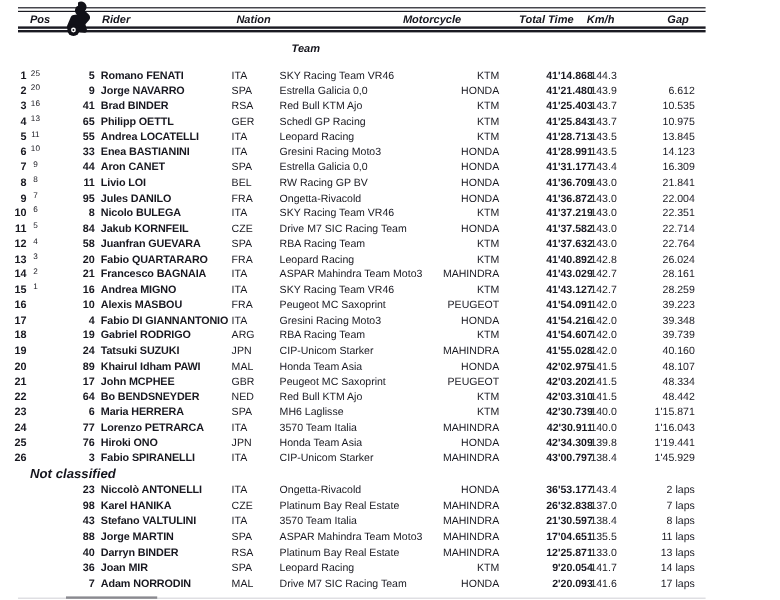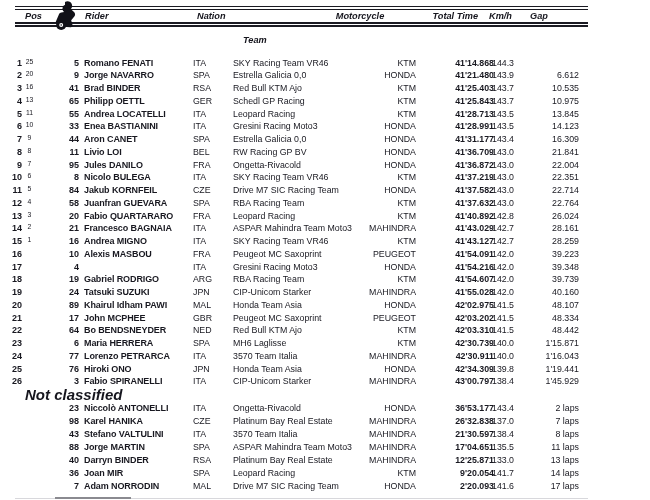--- a/index.html
+++ b/index.html
@@ -7,41 +7,41 @@
         font-family:"Liberation Sans", sans-serif;color:#181820;}
   .rule{position:absolute;left:15px;width:573px;height:1.4px;background:#1a1a22;}
   .rule.t1{top:6px;} .rule.t2{top:8.7px;}
   .rule.b1{top:22.3px;} .rule.b2{top:25.4px;}
   .hcell{position:absolute;top:10.5px;height:11px;line-height:11px;
          font-size:9.2px;font-style:italic;font-weight:700;white-space:nowrap;color:#16161e;}
   .h-pos{left:25px;} .h-rider{left:85px;} .h-nation{left:197px;} .h-team{left:243px;margin-top:24px;}
   .h-moto{left:320px;width:80px;text-align:center;}
   .h-time{left:409px;width:69px;text-align:right;}
   .h-kmh{left:489px;}
-  .h-gap{left:504px;width:70px;text-align:center;}
+  .h-gap{left:504px;width:70px;text-align:right;}
   .bike-icon{position:absolute;left:52px;top:0px;}
   .rows{position:absolute;left:0;width:650px;}
   .rows.classified{top:56.5px;}
   .rows.notclassified{top:402px;}
   .row{position:relative;height:12.75px;}
   .rows.notclassified .row{height:12.95px;}
   .cell{position:absolute;top:0;line-height:12.75px;font-size:8.8px;color:#181820;white-space:nowrap;}
   .rows.notclassified .cell{line-height:12.95px;}
   .c-pos{left:0;width:22px;text-align:right;font-weight:700;font-size:9px;}
   .c-pts{left:23px;width:13px;text-align:center;font-size:6.8px;line-height:9.5px !important;}
   .c-num{left:44px;width:35px;text-align:right;font-weight:700;font-size:9px;}
   .c-rider{left:84px;font-weight:700;font-size:9px;letter-spacing:-0.1px;}
   .c-nation{left:193px;width:34px;text-align:left;}
   .c-team{left:233px;}
   .c-bike{left:336px;width:80px;text-align:right;}
   .c-time{left:408px;width:70px;text-align:right;font-weight:700;margin-left:16px;}
   .c-kmh{left:464px;width:50px;text-align:right;}
   .c-gap{left:499px;width:80px;text-align:right;}
   .nc-label{position:absolute;left:25px;top:388.5px;height:12px;line-height:12px;
-            font-size:15px;font-weight:700;font-style:italic;color:#16161e;text-align:right;}
+            font-size:11px;font-weight:700;font-style:italic;color:#16161e;text-align:right;}
   .frag-dark{position:absolute;left:55px;top:497px;width:76px;height:1.6px;background:#8a8a90;}
   .frag-light{position:absolute;left:15px;top:497.6px;width:573px;height:1px;background:#d8d8dc;}
 </style>
 </head>
 <body>
 
 <div class="page">
 
   <div>
     <div class="rule t1"></div>
@@ -253,20 +253,21 @@
         <span class="cell c-nation">FRA</span>
         <span class="cell c-team">Peugeot MC Saxoprint</span>
         <span class="cell c-bike">PEUGEOT</span>
         <span class="cell c-time">41'54.091</span>
         <span class="cell c-kmh">142.0</span>
         <span class="cell c-gap">39.223</span>
       </div>
       <div class="row">
         <span class="cell c-pos">17</span>
         <span class="cell c-num">4</span>
+        <span class="cell c-rider">Fabio DI GIANNANTONIO</span>
         <span class="cell c-nation">ITA</span>
         <span class="cell c-team">Gresini Racing Moto3</span>
         <span class="cell c-bike">HONDA</span>
         <span class="cell c-time">41'54.216</span>
         <span class="cell c-kmh">142.0</span>
         <span class="cell c-gap">39.348</span>
       </div>
       <div class="row">
         <span class="cell c-pos">18</span>
         <span class="cell c-num">19</span>

